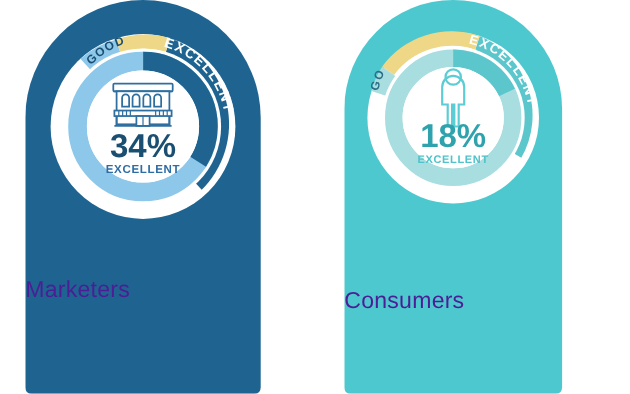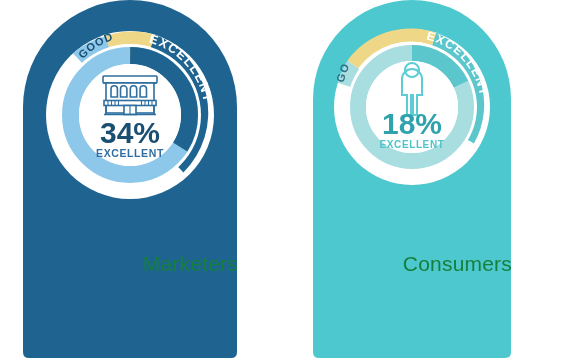--- a/index.html
+++ b/index.html
@@ -9,22 +9,22 @@
     font-family:"Liberation Sans", sans-serif;
     overflow:hidden;
     position:relative;
   }
   .stage{position:absolute;left:0;top:0;width:573px;height:358px;}
   .card{position:absolute;top:0;}
   .card svg{display:block;}
   .card-label{
     position:absolute;
     left:0;right:0;
-    text-align:right;
-    color:#15803d;
+    text-align:left;
+    color:#4c1d95;
     font-size:21px;
     letter-spacing:.2px;
     font-weight:400;
   }
 </style>
 </head>
 <body>
 
 <div class="stage">
 
@@ -146,16 +146,16 @@
       </text>
 
       <g transform="translate(99,92)" stroke="#5ccdd4" fill="none" stroke-width="2">
         <circle cx="0" cy="-22" r="7"></circle>
         <path d="M-10,-13 a10,10 0 0 1 20,0 v16 h-5 v20 h-4 v-20 h-2 v20 h-4 v-20 h-5 z"></path>
       </g>
 
       <text x="99" y="134" text-anchor="middle" font-size="30" font-weight="700" fill="#2fa3ad" font-family="Liberation Sans, sans-serif">18%</text>
       <text x="99" y="148" text-anchor="middle" font-size="10" font-weight="700" letter-spacing="0.6" fill="#4fc3c9" font-family="Liberation Sans, sans-serif">EXCELLENT</text>
     </svg>
-    <div class="card-label" style="top:252px;">Consumers</div>
+    <div class="card-label" style="top:262px;">Consumers</div>
   </div>
 
 </div>
 
 </body></html>

